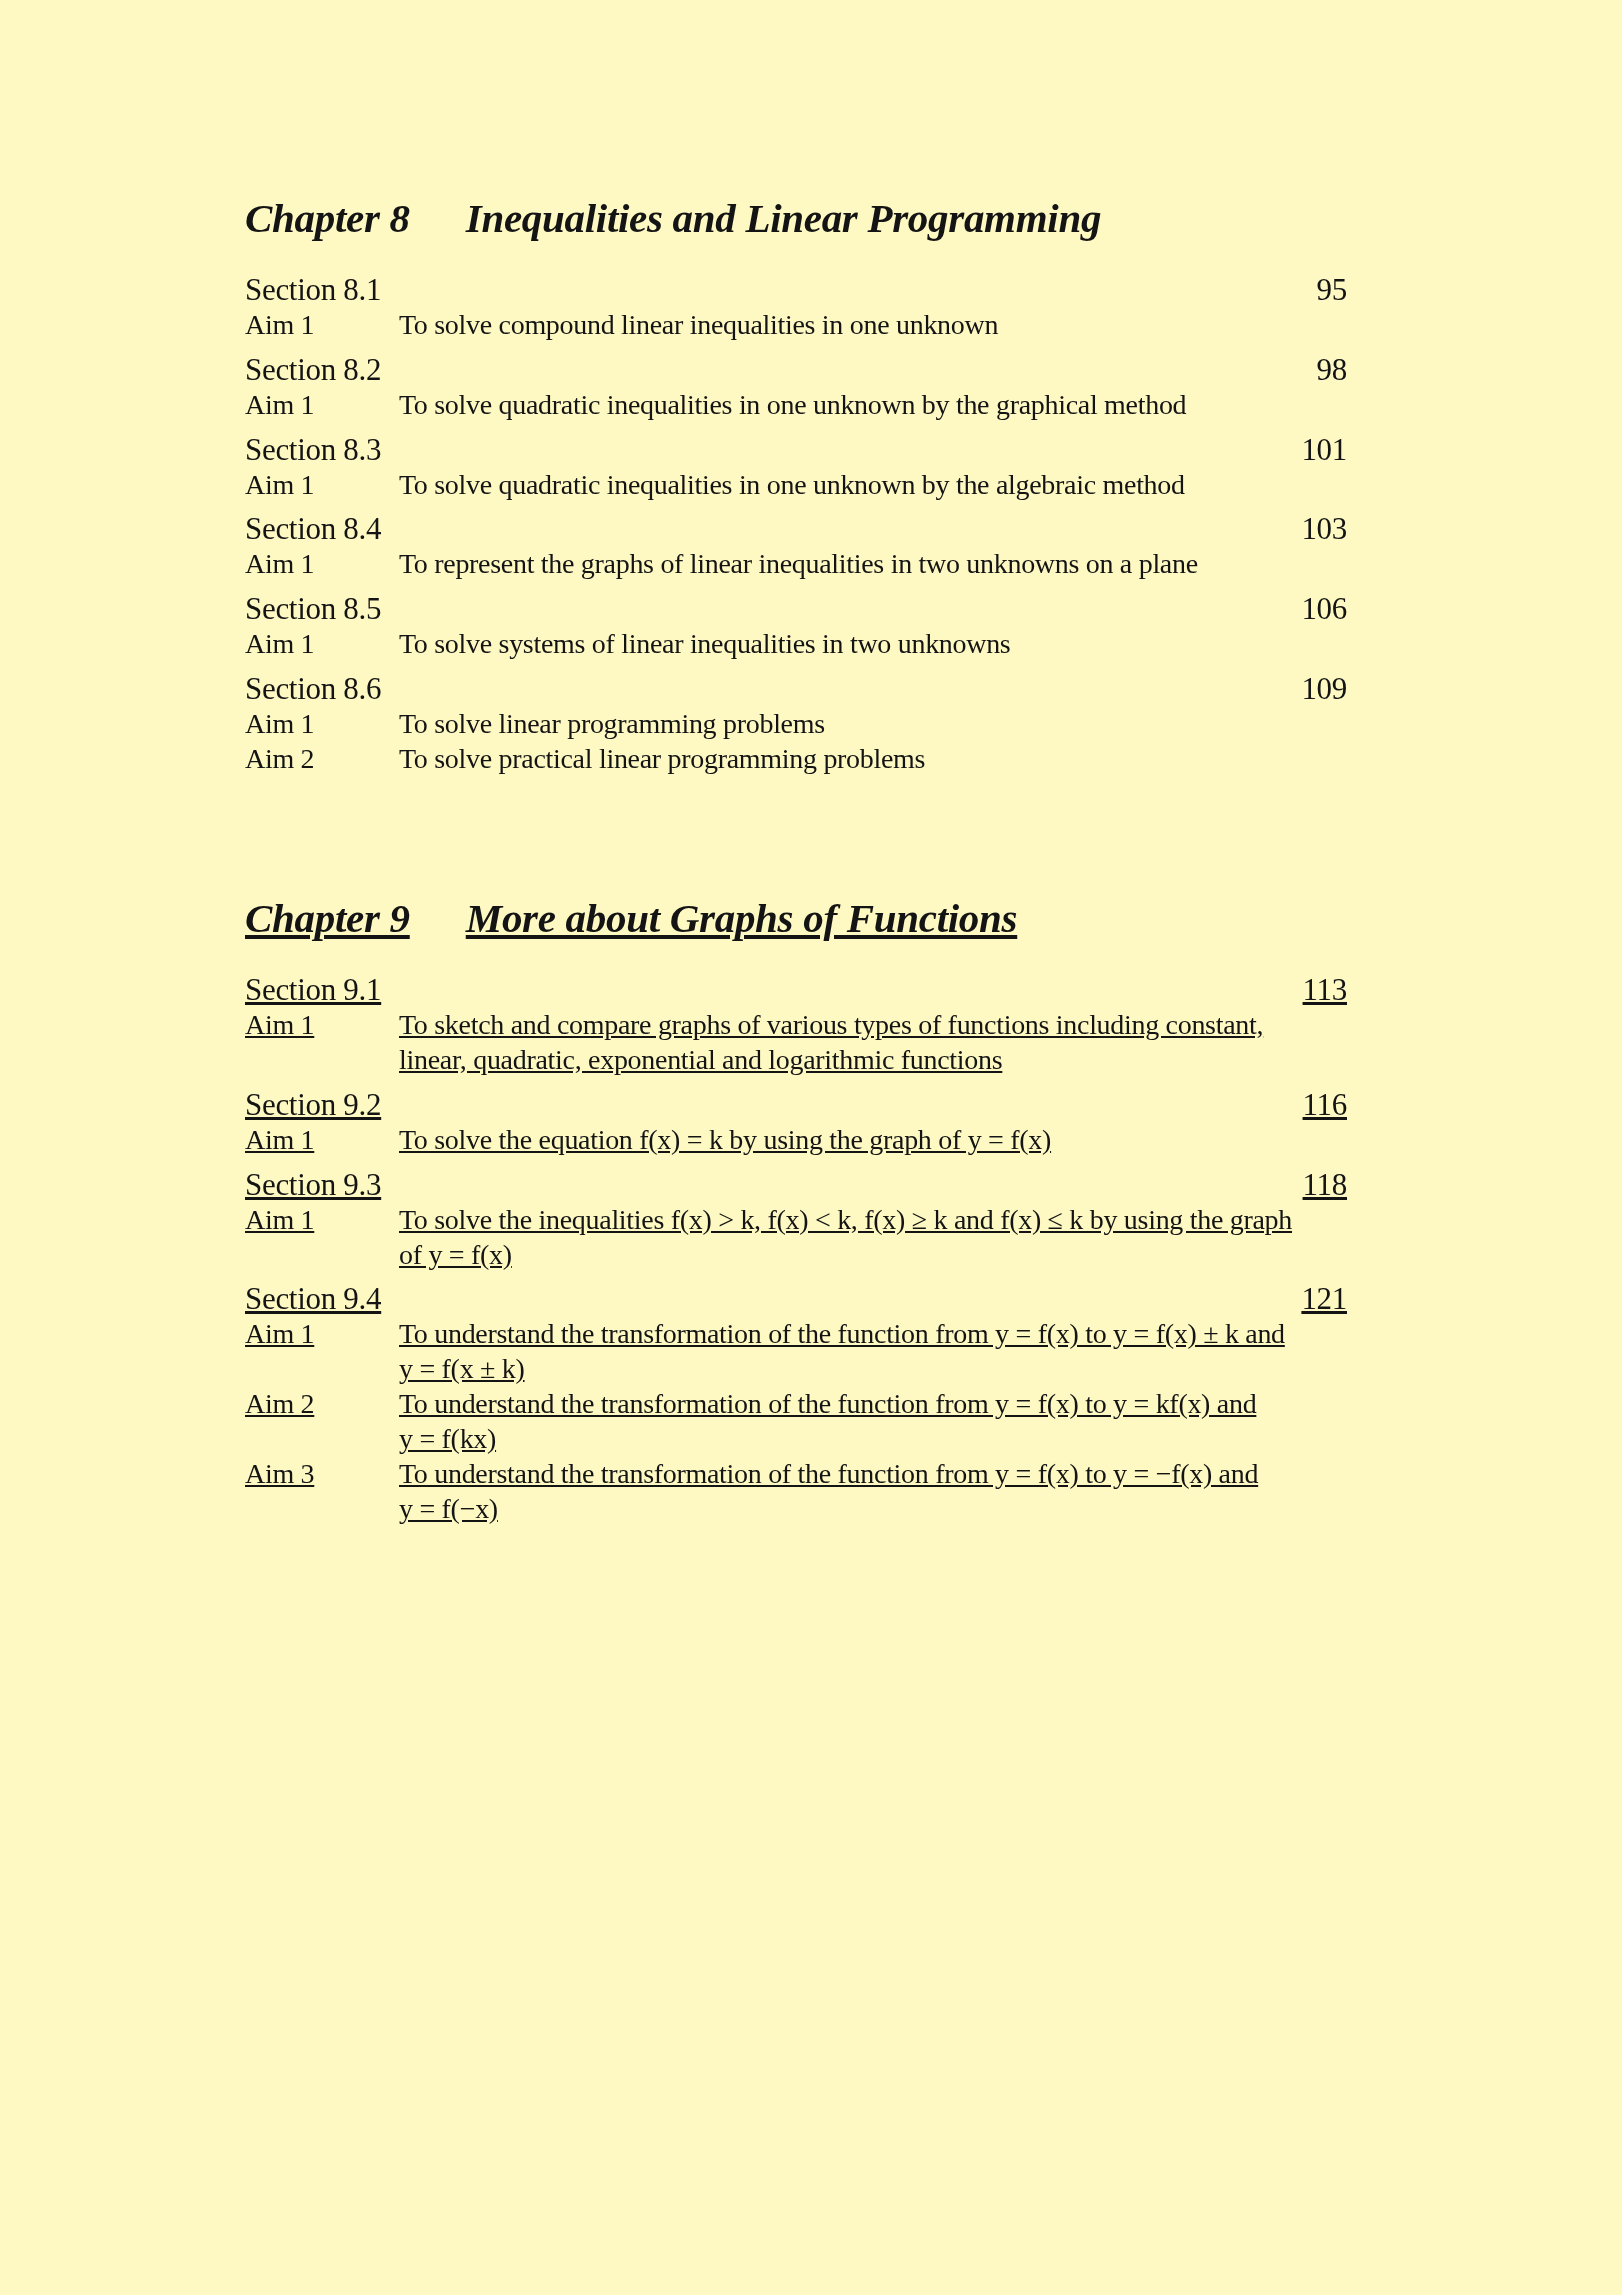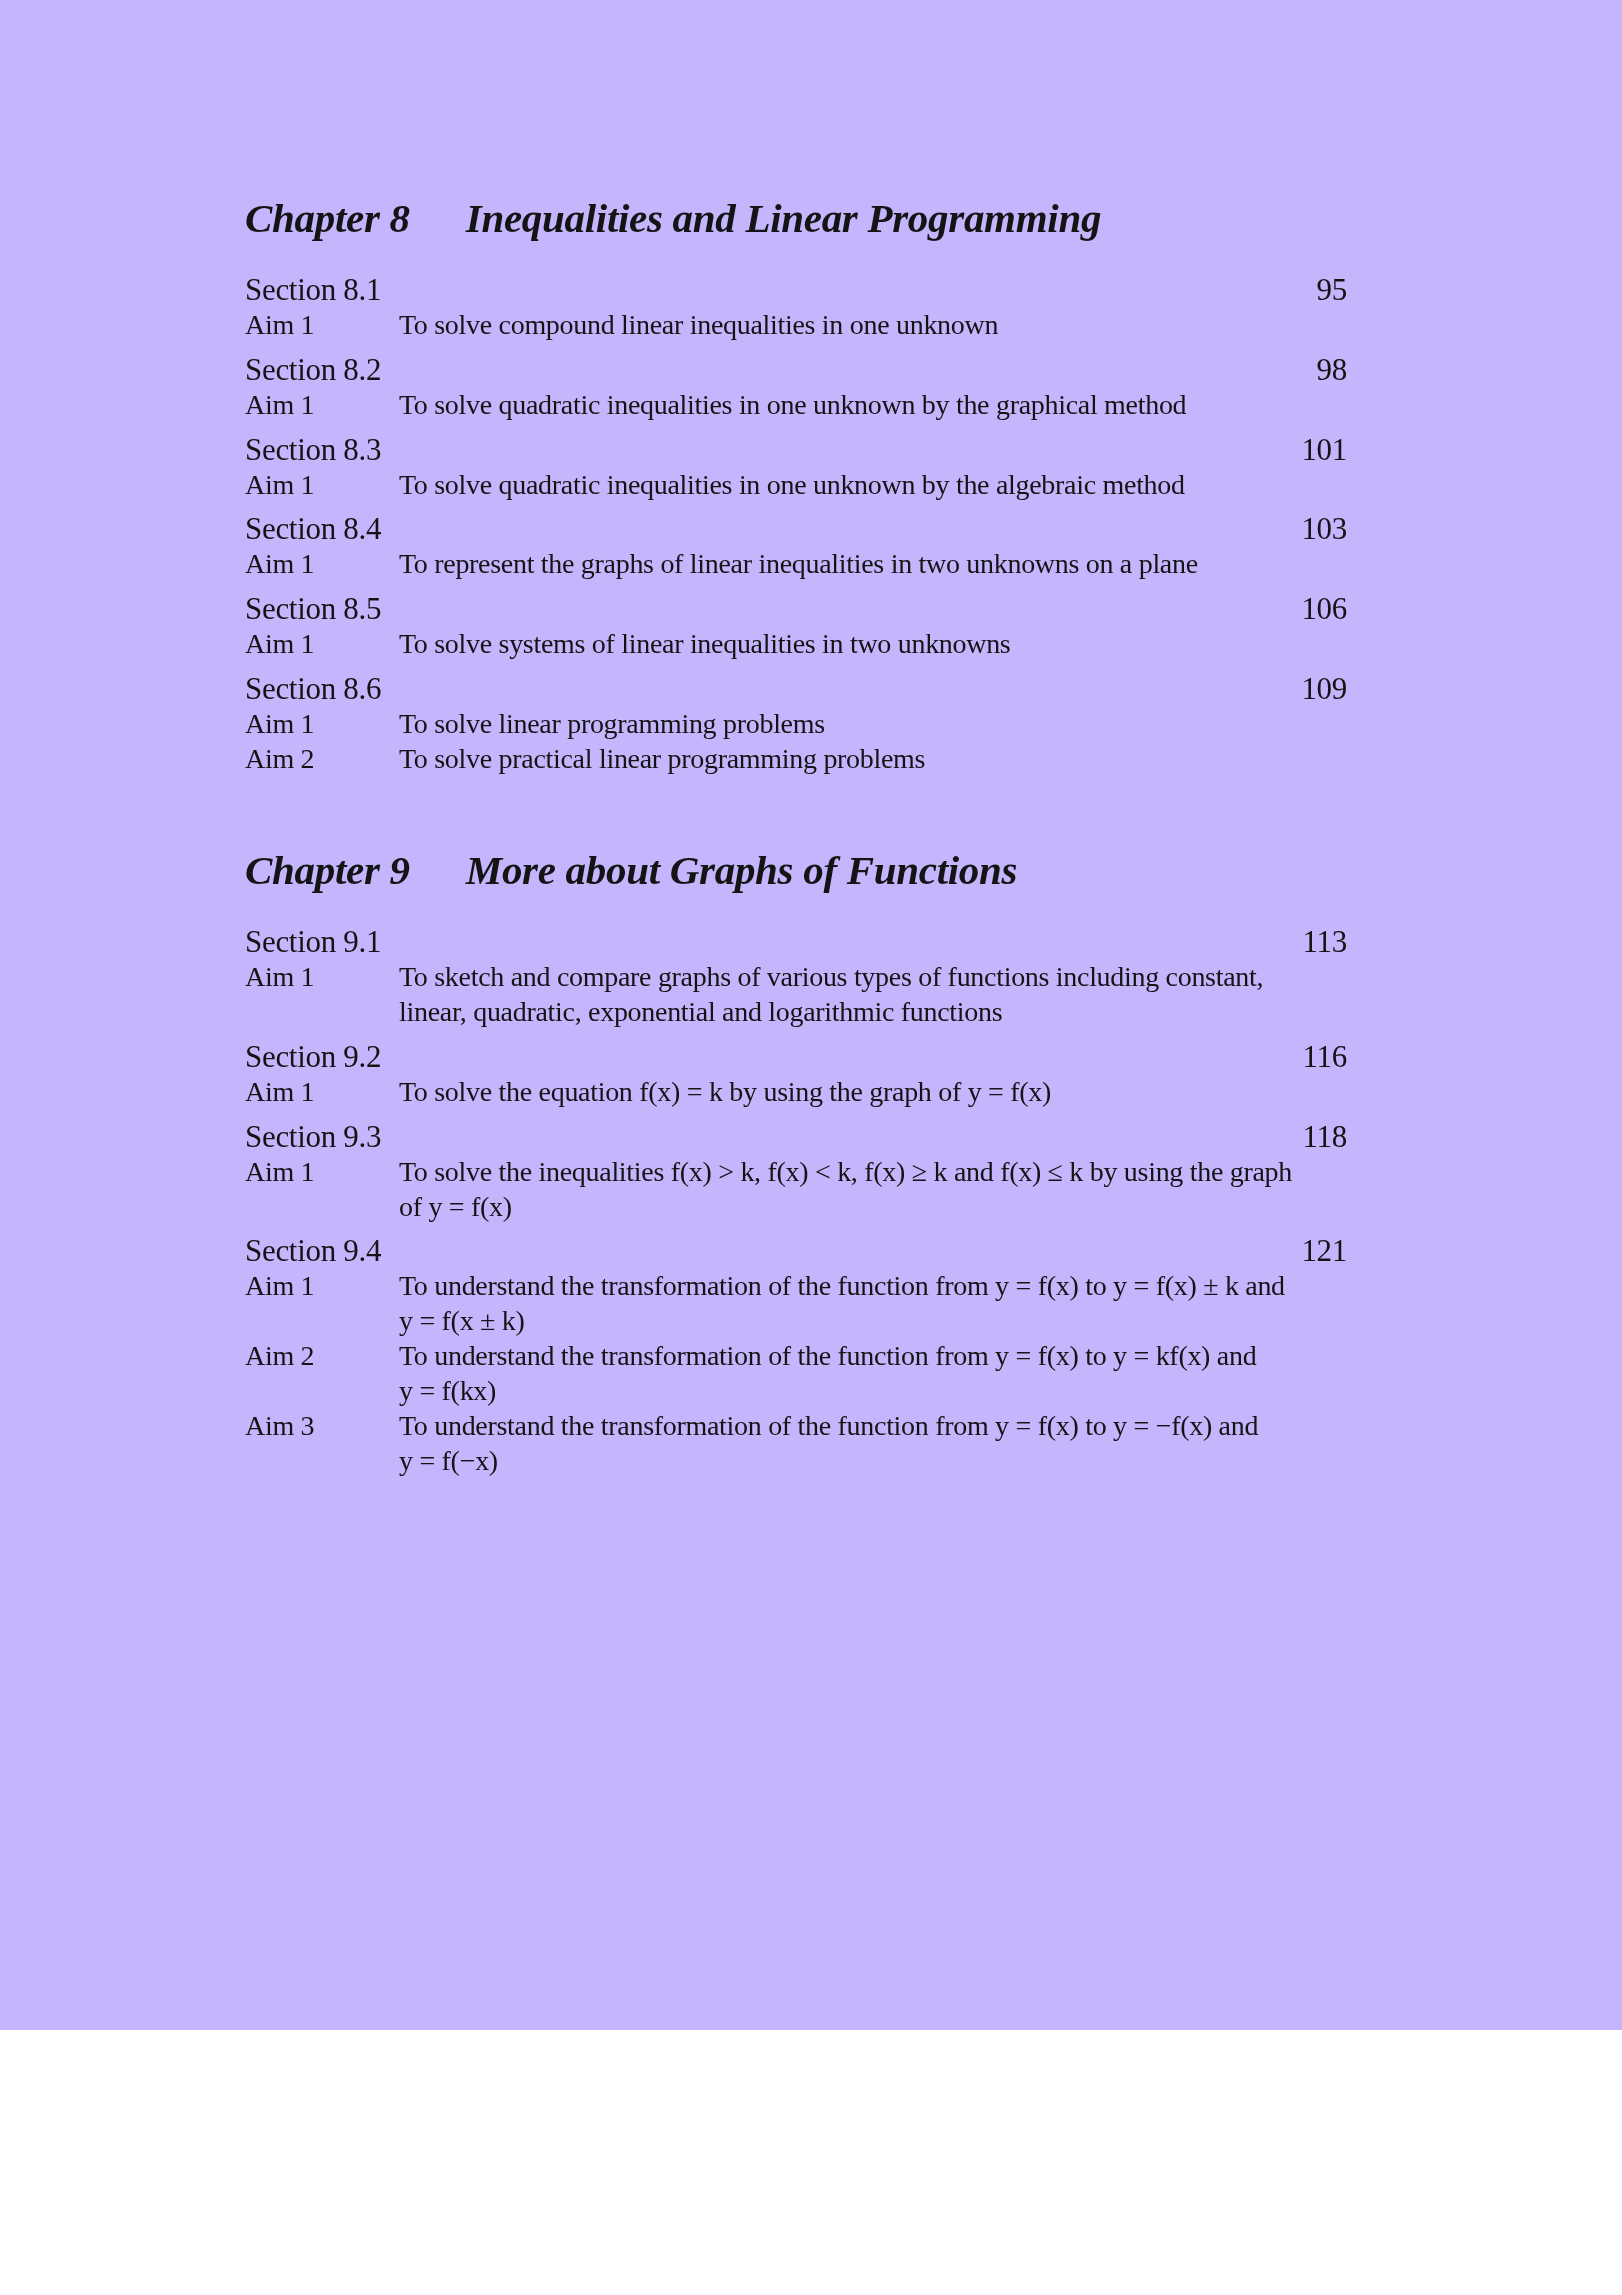--- a/index.html
+++ b/index.html
@@ -11,38 +11,39 @@
     width: 1622px;
     height: 2295px;
     font-family: "Liberation Serif", "DejaVu Serif", serif;
     color: #141414;
     -webkit-font-smoothing: antialiased;
   }
   .page {
     position: relative;
     box-sizing: border-box;
     width: 1622px;
-    height: 2030px;
+    height: 2295px;
     padding: 194px 275px 0 245px;
-    background: #c4b5fd;
+    background: #fef9c3;
     overflow: hidden;
   }
   .chapter-heading {
     display: flex;
     gap: 56px;
     margin: 0 0 30px 0;
     font-size: 41px;
     line-height: 48px;
     font-weight: 700;
     font-style: italic;
     letter-spacing: -0.3px;
     white-space: nowrap;
   }
   .chapter--second {
-    margin-top: 70px;
+    margin-top: 118px;
+    text-decoration: underline;
   }
   .section-group {
     margin-bottom: 9.8px;
   }
   .section-row {
     display: flex;
     justify-content: space-between;
     align-items: baseline;
     font-size: 31px;
     line-height: 35px;

